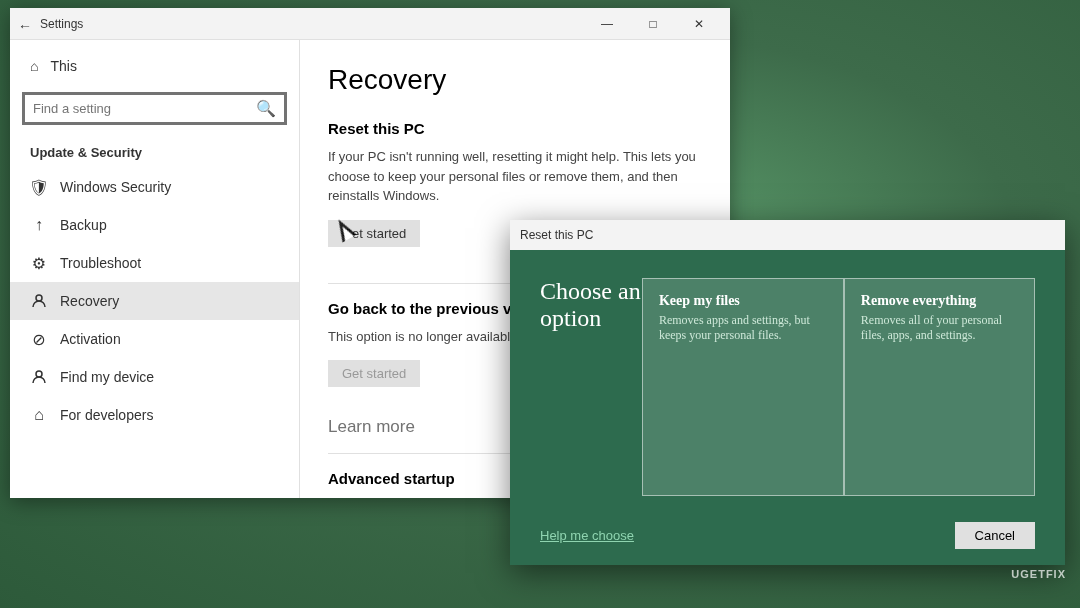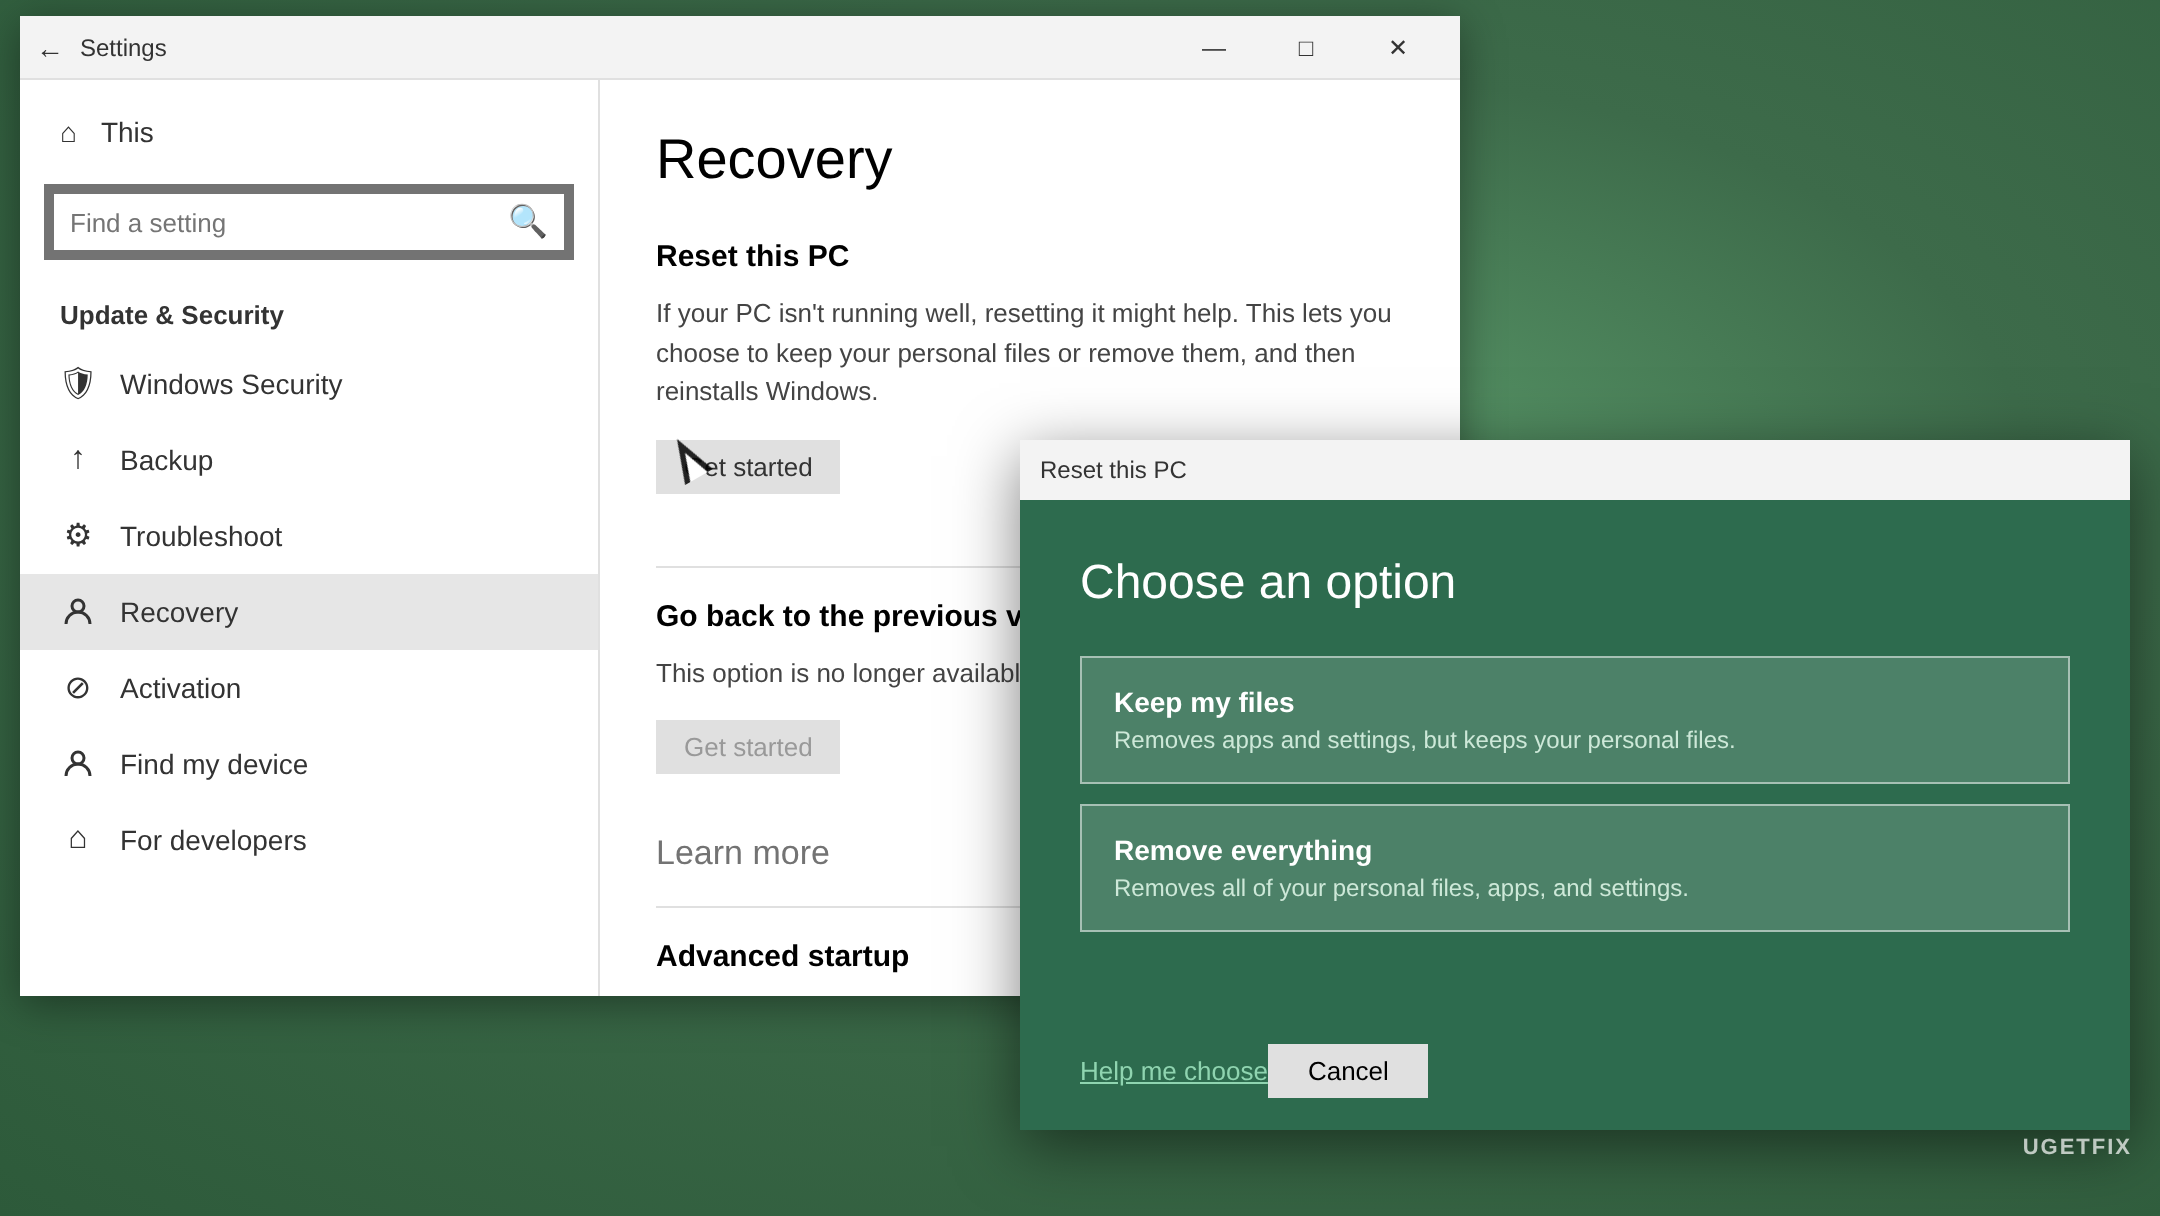--- a/index.html
+++ b/index.html
@@ -102,21 +102,21 @@
       padding: 10px 20px;
       cursor: pointer;
       font-size: 14px;
       color: #333;
     }
 
     .sidebar-search {
       margin: 8px 12px;
       display: flex;
       align-items: center;
-      border: 5px solid #737373;
+      border: 3px solid #737373;
       background: #fff;
       padding: 4px 8px;
       gap: 22px;
     }
 
     .sidebar-search input {
       border: none;
       outline: none;
       font-size: 13px;
       color: #666;
@@ -219,21 +219,22 @@
       padding: 0 10px;
       font-size: 12px;
       color: #333;
       flex-shrink: 0;
     }
 
     .reset-body {
       flex: 1;
       padding: 28px 30px 0;
       display: flex;
-      flex-direction: column;
+      flex-direction: row;
+      font-family: Liberation Serif, serif;
     }
 
     .reset-heading {
       font-size: 24px;
       font-weight: 300;
       color: #fff;
       margin-bottom: 22px;
     }
 
     .option-card {
@@ -252,21 +253,21 @@
     }
 
     .option-desc {
       font-size: 12px;
       color: #cde8d8;
     }
 
     .reset-footer {
       display: flex;
       align-items: center;
-      justify-content: flex-start;
+      justify-content: space-between;
       padding: 16px 30px;
       margin-top: auto;
     }
 
     .help-link {
       font-size: 13px;
       color: #8fd4b0;
       text-decoration: underline;
       cursor: pointer;
     }

